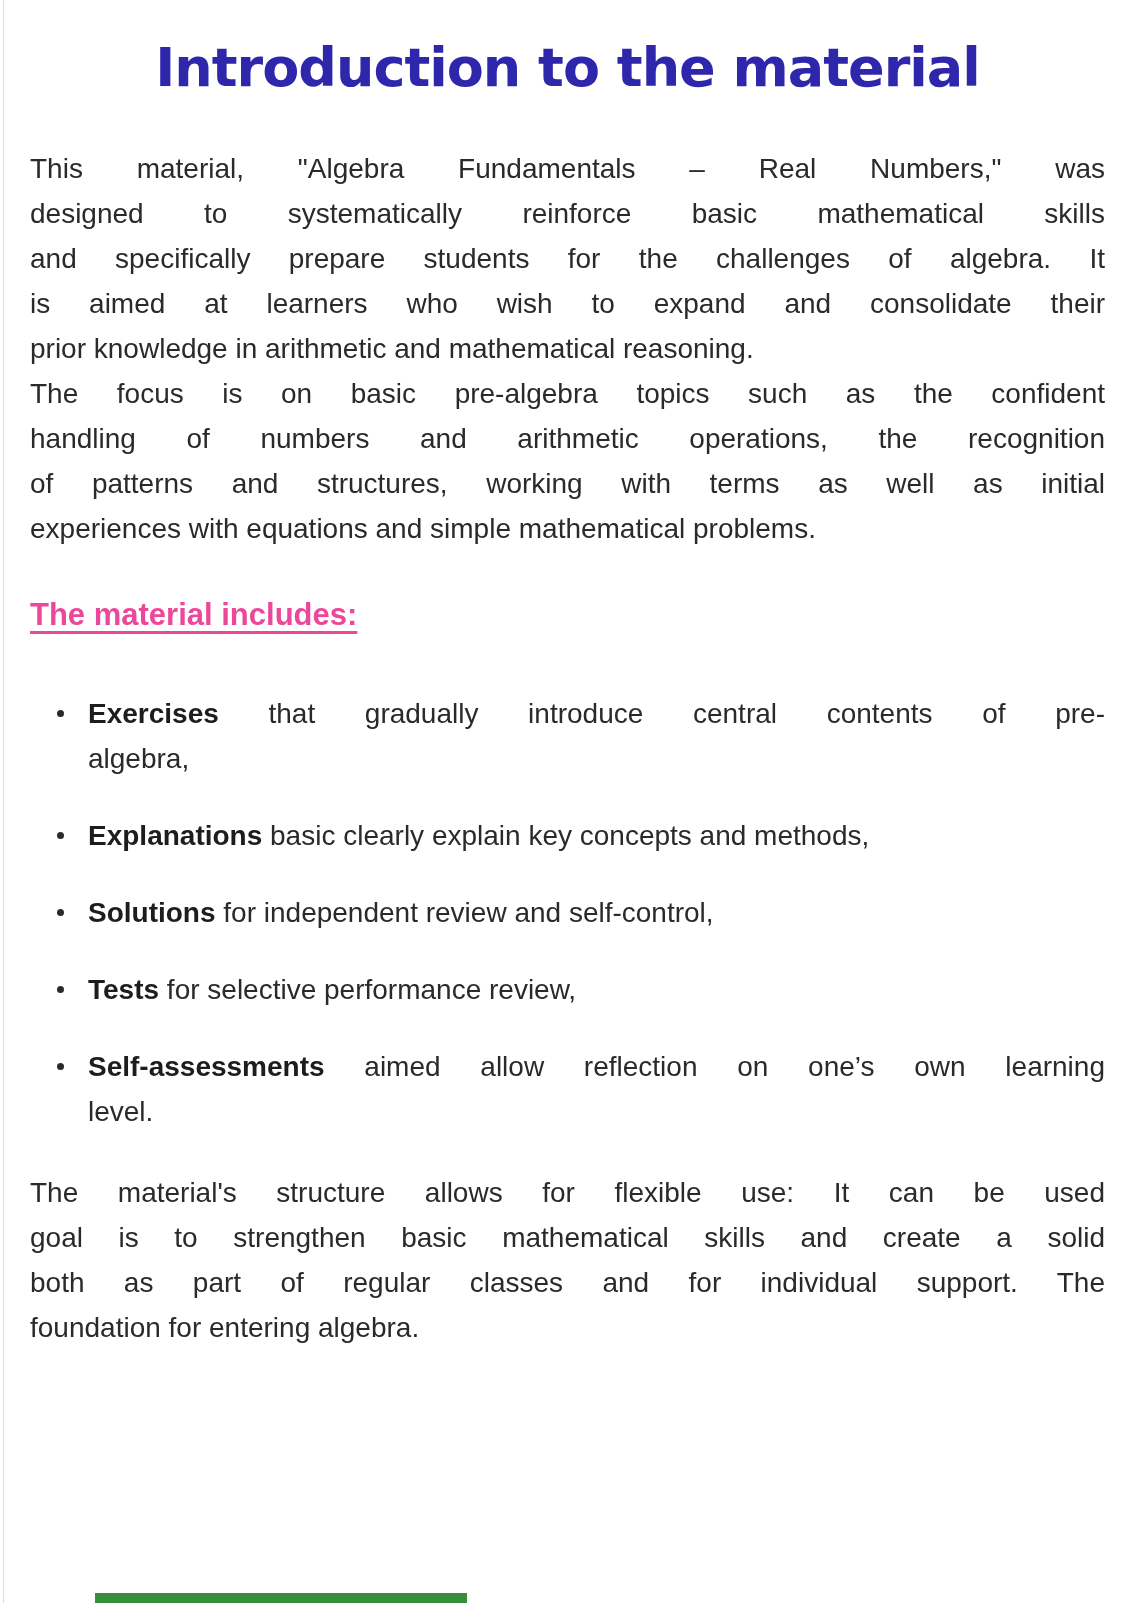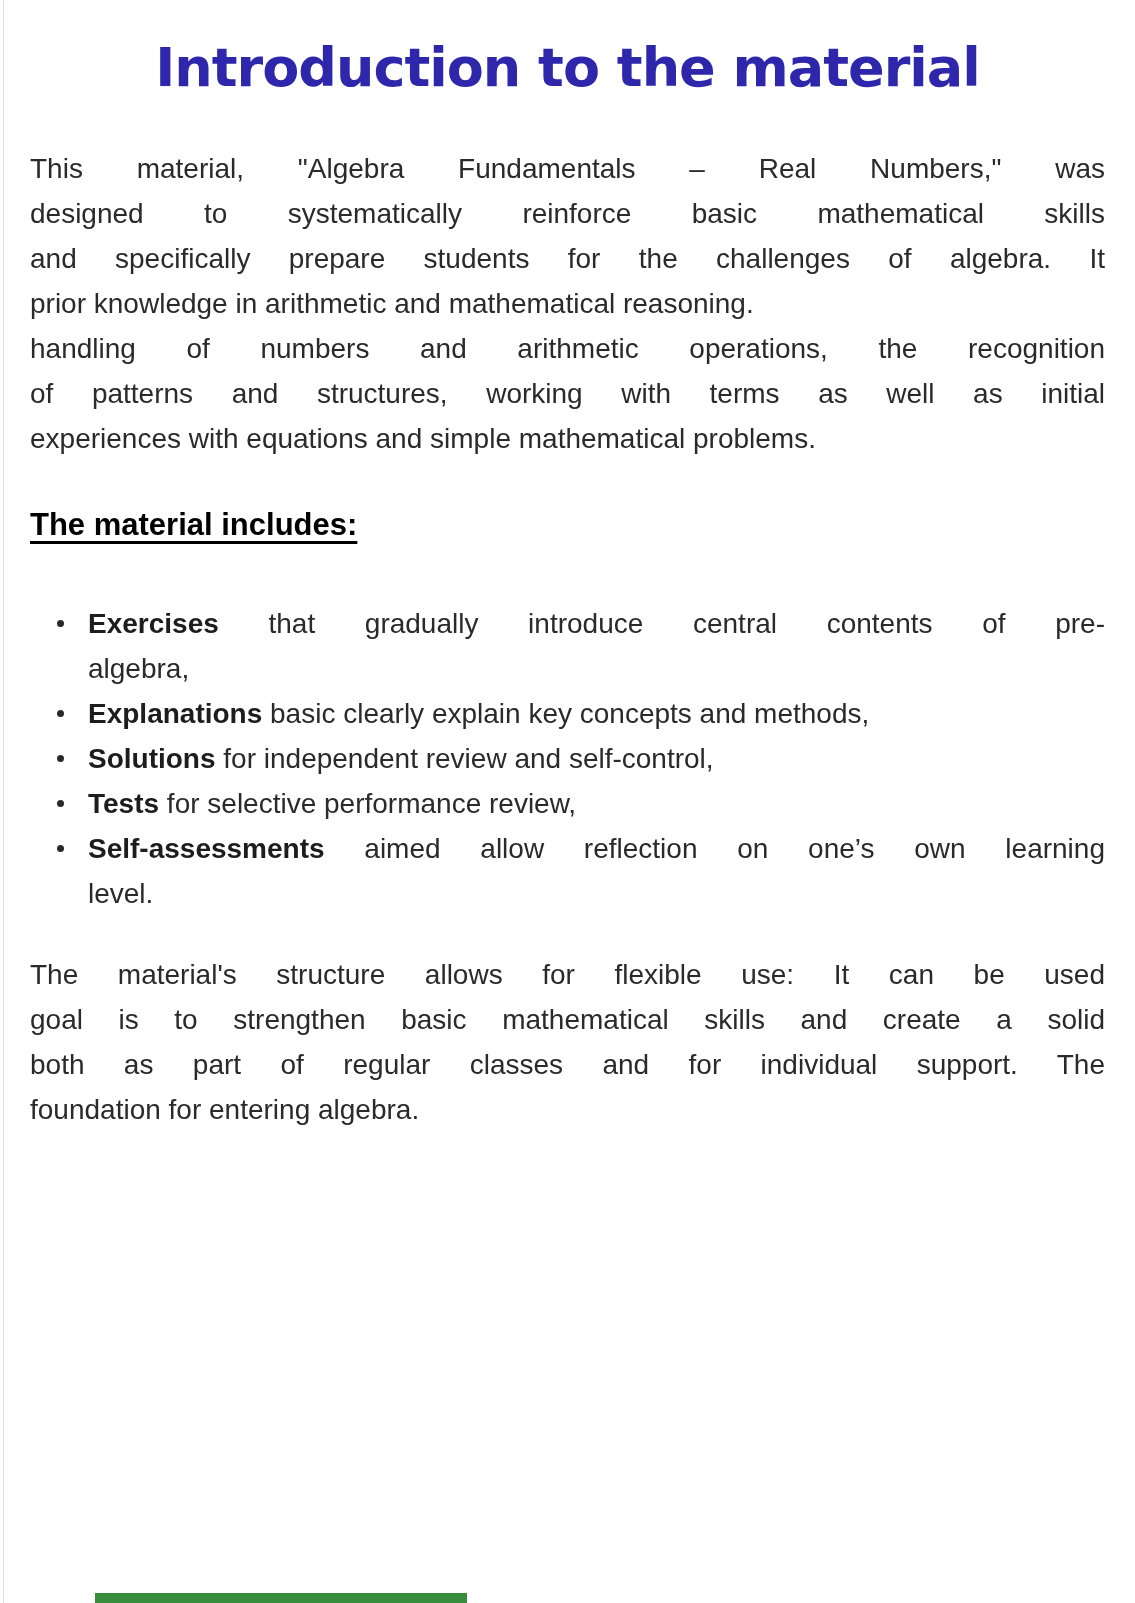--- a/index.html
+++ b/index.html
@@ -45,27 +45,27 @@
   .line { display: block; }
   
   .jl { text-align: justify; text-align-last: justify; }
   
   .ll { text-align: center; text-align-last: left; }
   .section-heading {
     margin: 44px 0 0 0;
     font-size: 31px;
     line-height: 40px;
     font-weight: bold;
-    color: #000000;
+    color: #ec4899;
     text-decoration: underline;
     text-decoration-thickness: 3px;
     text-underline-offset: 6px;
   }
   .bullets { margin-top: 56px; }
-  .bullet-item { position: relative; padding-left: 58px; }
+  .bullet-item { position: relative; padding-left: 58px; margin-top: 32px; }
   .bullet-dot {
     position: absolute;
     left: 27px;
     top: 19px;
     width: 7px;
     height: 7px;
     border-radius: 50%;
     background: var(--body-color, #2a2a2a);
   }
   .bold-term { font-weight: bold; color: #1d1d1d; }
@@ -86,21 +86,23 @@
   <div class="edge-line"></div>
 
   <h1 class="title">Introduction to the material</h1>
 
   <div class="content">
 
     <div class="para p-intro">
       <span class="line jl">This material, "Algebra Fundamentals – Real Numbers," was</span>
       <span class="line jl">designed to systematically reinforce basic mathematical skills</span>
       <span class="line jl">and specifically prepare students for the challenges of algebra. It</span>
+      <span class="line jl">is aimed at learners who wish to expand and consolidate their</span>
       <span class="line ll">prior knowledge in arithmetic and mathematical reasoning.</span>
+      <span class="line jl">The focus is on basic pre-algebra topics such as the confident</span>
       <span class="line jl">handling of numbers and arithmetic operations, the recognition</span>
       <span class="line jl">of patterns and structures, working with terms as well as initial</span>
       <span class="line ll">experiences with equations and simple mathematical problems.</span>
     </div>
 
     <h2 class="section-heading">The material includes:</h2>
 
     <div class="bullets">
 
       <div class="bullet-item">

